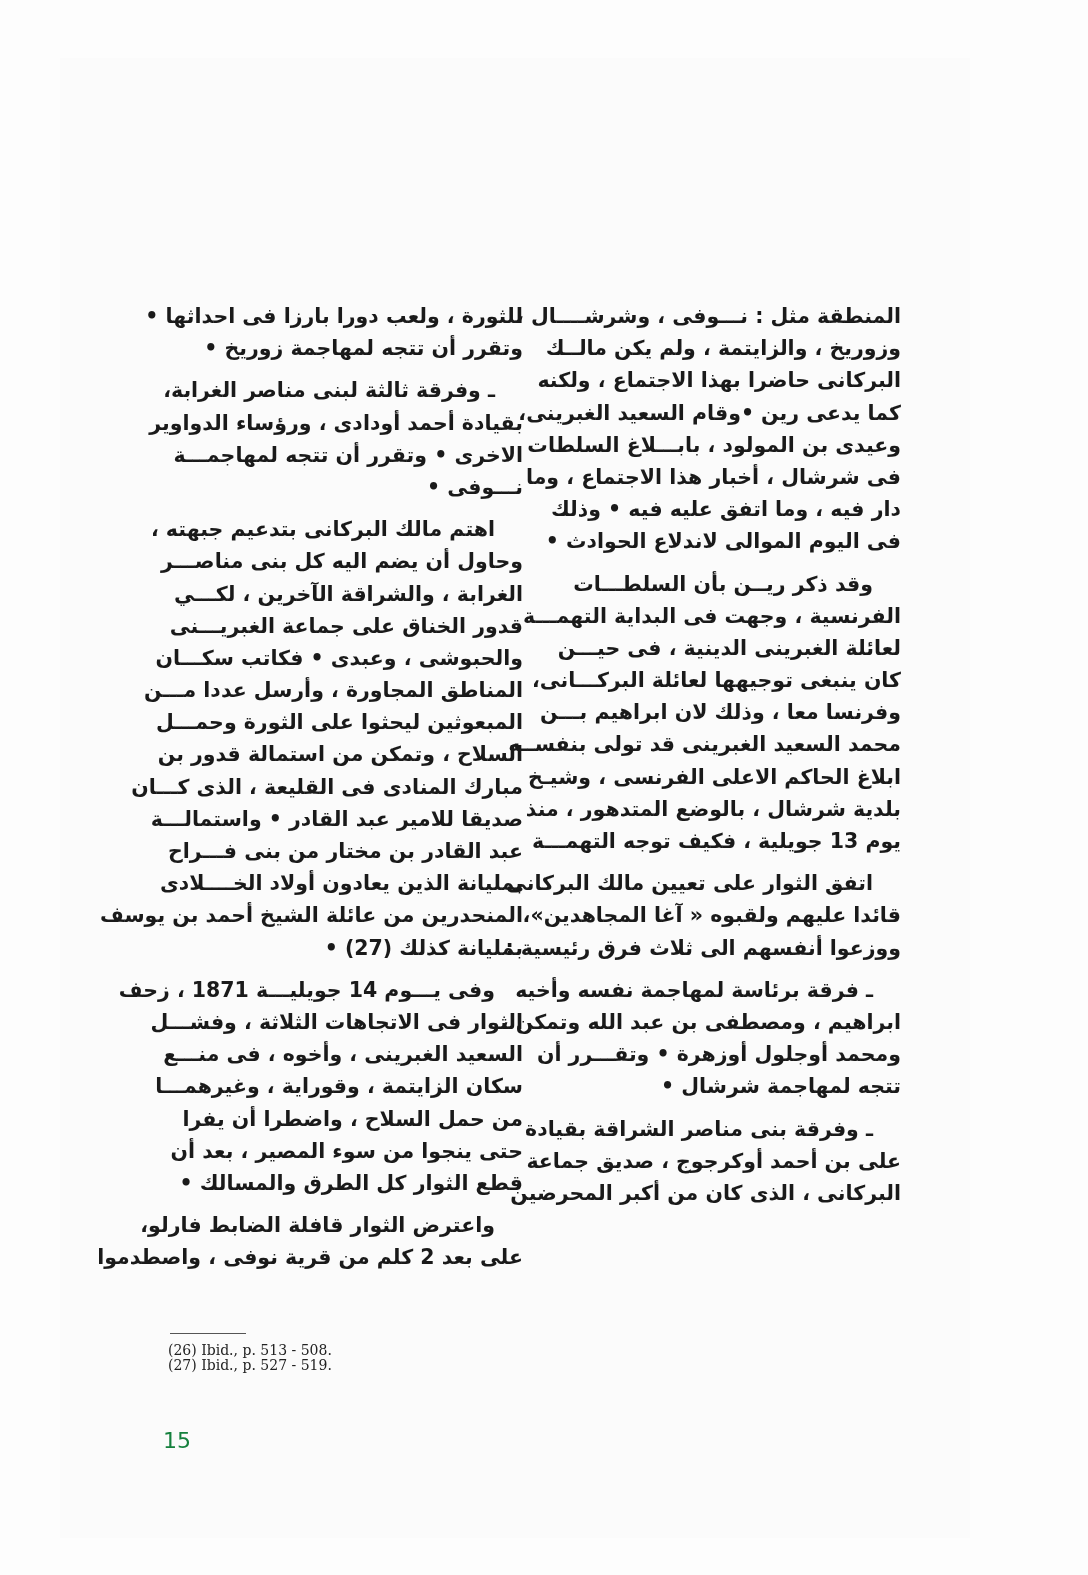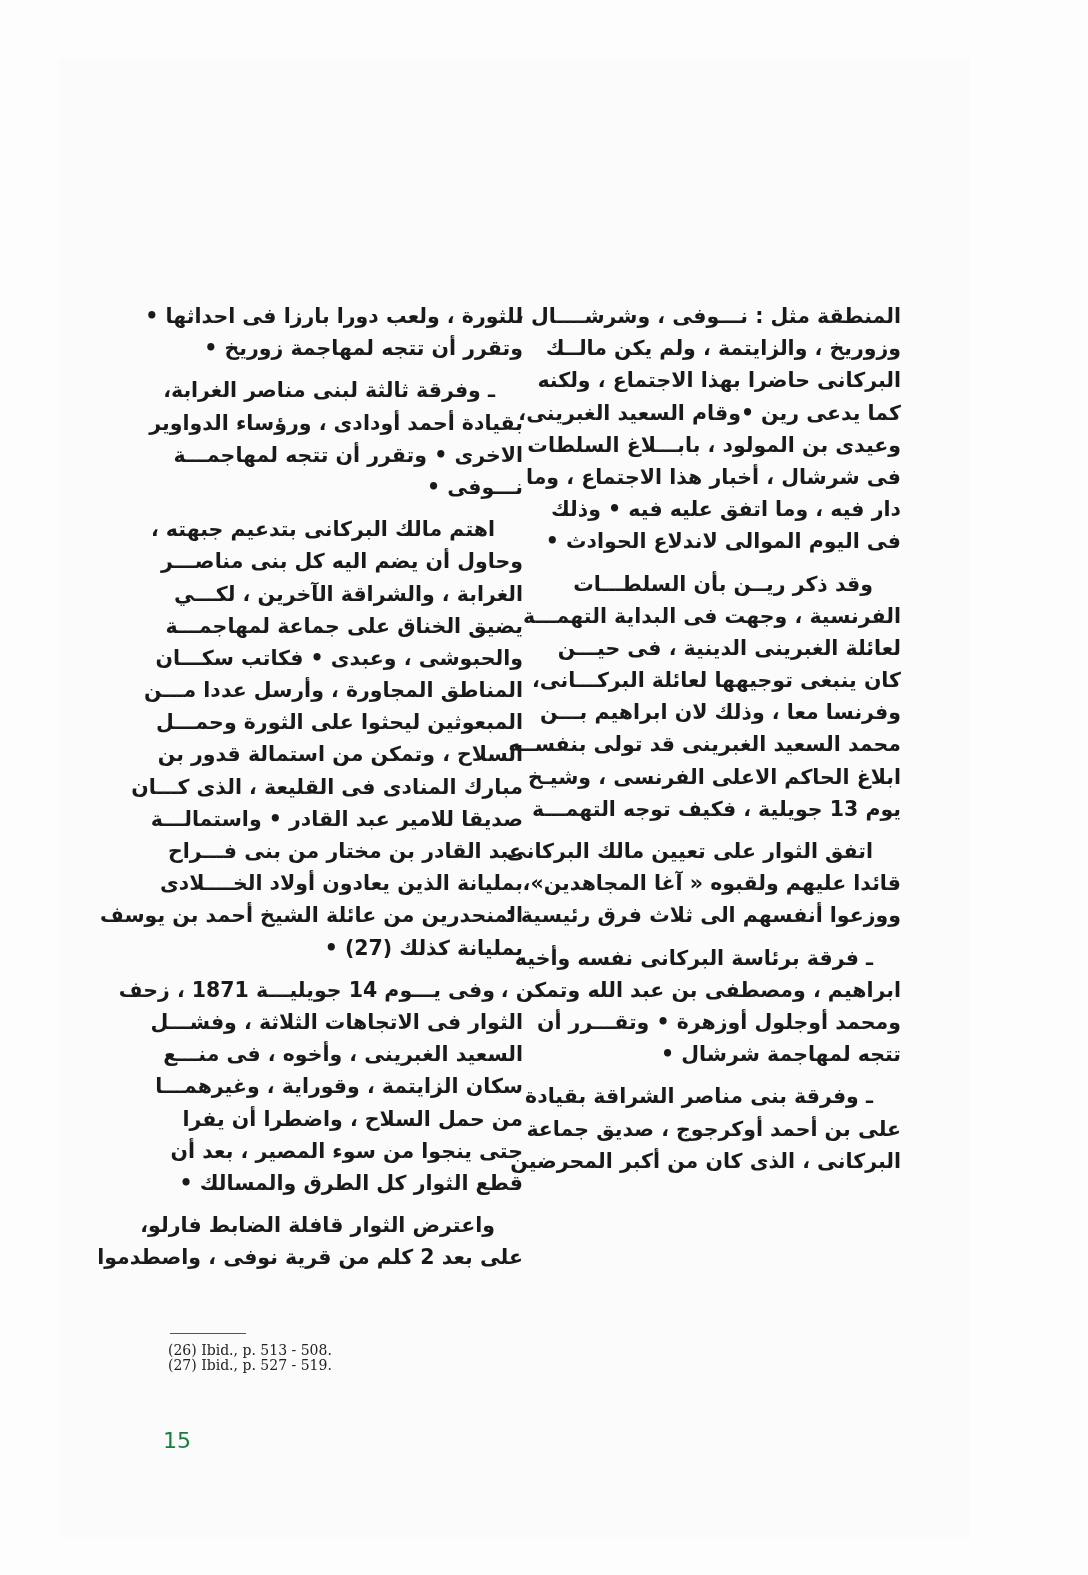--- a/index.html
+++ b/index.html
@@ -107,31 +107,32 @@
     </div>
     <span class="para-gap"></span>
     <div>
       <span class="line indent">وقد ذكر ريــن بأن السلطـــات</span>
       <span class="line">الفرنسية ، وجهت فى البداية التهمـــة</span>
       <span class="line">لعائلة الغبرينى الدينية ، فى حيـــن</span>
       <span class="line">كان ينبغى توجيهها لعائلة البركـــانى،</span>
       <span class="line">وفرنسا معا ، وذلك لان ابراهيم بـــن</span>
       <span class="line">محمد السعيد الغبرينى قد تولى بنفســه</span>
       <span class="line">ابلاغ الحاكم الاعلى الفرنسى ، وشيـخ</span>
+      <span class="line">بلدية شرشال ، بالوضع المتدهور ، منذ</span>
       <span class="line">يوم 13 جويلية ، فكيف توجه التهمـــة</span>
     </div>
     <span class="para-gap"></span>
     <div>
       <span class="line indent">اتفق الثوار على تعيين مالك البركانى</span>
       <span class="line">قائدا عليهم ولقبوه « آغا المجاهدين»،</span>
       <span class="line">ووزعوا أنفسهم الى ثلاث فرق رئيسية :</span>
     </div>
     <span class="para-gap"></span>
     <div>
-      <span class="line indent">ـ فرقة برئاسة البركانى نفسه وأخيه</span>
+      <span class="line indent">ـ فرقة برئاسة لمهاجمة نفسه وأخيه</span>
       <span class="line">ابراهيم ، ومصطفى بن عبد الله وتمكن ،</span>
       <span class="line">ومحمد أوجلول أوزهرة • وتقـــرر أن</span>
       <span class="line">تتجه لمهاجمة شرشال •</span>
     </div>
     <span class="para-gap"></span>
     <div>
       <span class="line indent">ـ وفرقة بنى مناصر الشراقة بقيادة</span>
       <span class="line">على بن أحمد أوكرجوج ، صديق جماعة</span>
       <span class="line">البركانى ، الذى كان من أكبر المحرضين</span>
     </div>
@@ -147,21 +148,21 @@
       <span class="line indent">ـ وفرقة ثالثة لبنى مناصر الغرابة،</span>
       <span class="line">بقيادة أحمد أودادى ، ورؤساء الدواوير</span>
       <span class="line">الاخرى • وتقرر أن تتجه لمهاجمـــة</span>
       <span class="line">نـــوفى •</span>
     </div>
     <span class="para-gap"></span>
     <div>
       <span class="line indent">اهتم مالك البركانى بتدعيم جبهته ،</span>
       <span class="line">وحاول أن يضم اليه كل بنى مناصـــر</span>
       <span class="line">الغرابة ، والشراقة الآخرين ، لكـــي</span>
-      <span class="line">يضيق الخناق على جماعة لمهاجمـــة</span>
+      <span class="line">قدور الخناق على جماعة الغبريـــنى</span>
       <span class="line">والحبوشى ، وعبدى • فكاتب سكـــان</span>
       <span class="line">المناطق المجاورة ، وأرسل عددا مـــن</span>
       <span class="line">المبعوثين ليحثوا على الثورة وحمـــل</span>
       <span class="line">السلاح ، وتمكن من استمالة قدور بن</span>
       <span class="line">مبارك المنادى فى القليعة ، الذى كـــان</span>
       <span class="line">صديقا للامير عبد القادر • واستمالـــة</span>
       <span class="line">عبد القادر بن مختار من بنى فـــراح</span>
       <span class="line">بمليانة الذين يعادون أولاد الخــــلادى</span>
       <span class="line">المنحدرين من عائلة الشيخ أحمد بن يوسف</span>
       <span class="line">بمليانة كذلك (27) •</span>

